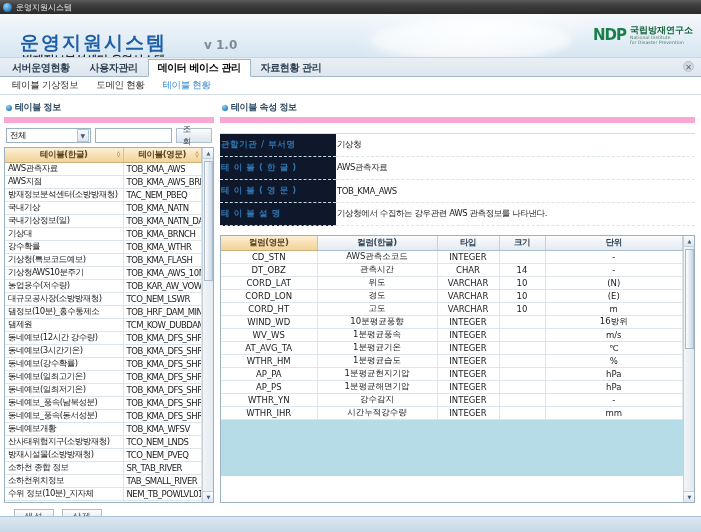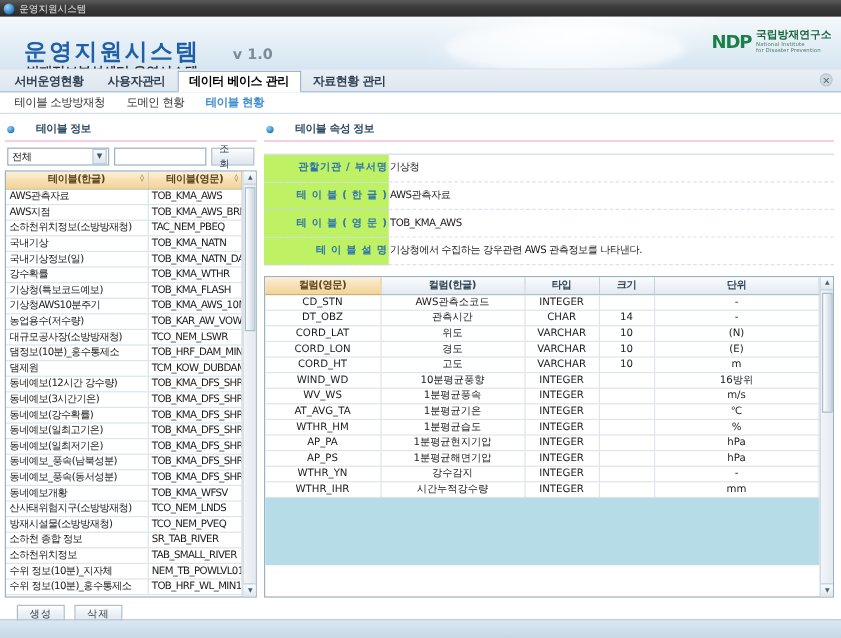--- a/index.html
+++ b/index.html
@@ -55,21 +55,21 @@
     font-size: 11px; font-weight: bold; color: #2b2b2b;
     letter-spacing: -0.3px;
     margin-top: 36px;
   }
   .sys-title {
     position: absolute; left: 20px; top: 16px;
     font-size: 19px; font-weight: bold; color: #1f5fa8;
     letter-spacing: 2px;
   }
   .sys-ver {
-    position: absolute; left: 194px; top: 24px;
+    position: absolute; left: 204px; top: 24px;
     font-size: 12px; font-weight: bold; color: #7d8b99;
     letter-spacing: 0px;
   }
   
   .logo {
     position: absolute; right: 8px; top: 11px;
     display: flex; align-items: center; gap: 4px;
   }
   .logo-mark {
     font-size: 15px; font-weight: bold; color: #1b7f4a;
@@ -117,38 +117,38 @@
     height: 18px;
     background: #ffffff;
     border-bottom: 1px solid #d3dde6;
     display: flex; align-items: center;
     padding-left: 12px;
     gap: 18px;
   }
   .subtab {
     font-size: 9.5px; color: #333; letter-spacing: -0.4px; cursor: default;
   }
-  .subtab.active { color: #3f8fd0; font-weight: bold; }
+  .subtab.active { color: #3f8fd0; }
 
   
   .content {
     position: relative;
     height: calc(532px - 14px - 44px - 19px - 18px);
     background: #ffffff;
     display: flex;
   }
   .left-pane { width: 218px; padding: 4px 4px 0 4px; position: relative; }
   .right-pane { flex: 1; padding: 4px 6px 0 2px; position: relative; }
 
   .panel-head {
-    display: flex; align-items: center; gap: 18px;
+    display: flex; align-items: center; gap: 3px;
     font-size: 9px; font-weight: bold; color: #2d4a63;
     letter-spacing: -0.4px;
     padding: 2px 0 3px 2px;
-    border-bottom: 1px solid #f9a8d4;
+    border-bottom: 6px solid #f9a8d4;
   }
   .bullet {
     width: 6px; height: 6px; border-radius: 50%;
     background: radial-gradient(circle at 35% 30%, #8fd0f2, #1f78bd 75%);
     display: inline-block;
   }
 
   
   .searchrow {
     display: flex; align-items: flex-end; gap: 4px;
@@ -241,24 +241,24 @@
     border: 1px solid #a8bccd;
   }
 
   
   .attr-table {
     width: 100%; border-collapse: collapse;
     margin-top: 10px;
   }
   .attr-table tr { }
   .attr-table td.lab {
-    width: 104px;
-    background: #bef264;
+    width: 116px;
+    background: #0f172a;
     color: #2f74ad; font-size: 8.5px; font-weight: bold;
-    text-align: right; height: 23px;
+    text-align: left; height: 23px;
     letter-spacing: 0.6px;
     border-bottom: 1px dashed #c3d8e8;
   }
   .attr-table td.val {
     font-size: 8.5px; color: #1b1b1b; 
     letter-spacing: -0.4px;
     border-bottom: 1px dashed #dbe4ea;
   }
   .attr-table tr:first-child td { border-top: 1px solid #cfdde8; }
 
@@ -301,21 +301,21 @@
 
 <div class="tabbar">
   <div class="tab">서버운영현황</div>
   <div class="tab">사용자관리</div>
   <div class="tab active">데이터 베이스 관리</div>
   <div class="tab">자료현황 관리</div>
   <div class="tab-close">✕</div>
 </div>
 
 <div class="subtabs">
-  <div class="subtab">테이블 소방방재청</div>
+  <div class="subtab">테이블 기상정보</div>
   <div class="subtab">도메인 현황</div>
   <div class="subtab active">테이블 현황</div>
 </div>
 
 <div class="content">
 
   <div class="left-pane">
     <div class="panel-head">
       <span class="bullet"></span>
       <span>테이블 정보</span>
@@ -348,30 +348,34 @@
           <tbody id="left-body">
               <tr>
                 <td>AWS관측자료</td>
                 <td>TOB_KMA_AWS</td>
               </tr>
               <tr>
                 <td>AWS지점</td>
                 <td>TOB_KMA_AWS_BRNCH</td>
               </tr>
               <tr>
-                <td>소하천위치정보(소방방재청)</td>
+                <td>방재정보분석센터(소방방재청)</td>
                 <td>TAC_NEM_PBEQ</td>
               </tr>
               <tr>
                 <td>국내기상</td>
                 <td>TOB_KMA_NATN</td>
               </tr>
               <tr>
                 <td>국내기상정보(일)</td>
                 <td>TOB_KMA_NATN_DAY</td>
+              </tr>
+              <tr>
+                <td>기상대</td>
+                <td>TOB_KMA_BRNCH</td>
               </tr>
               <tr>
                 <td>강수확률</td>
                 <td>TOB_KMA_WTHR</td>
               </tr>
               <tr>
                 <td>기상청(특보코드예보)</td>
                 <td>TOB_KMA_FLASH</td>
               </tr>
               <tr>

